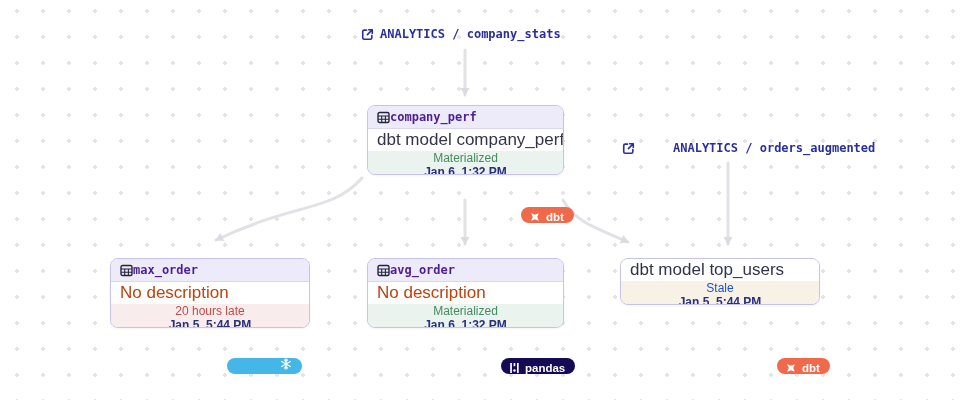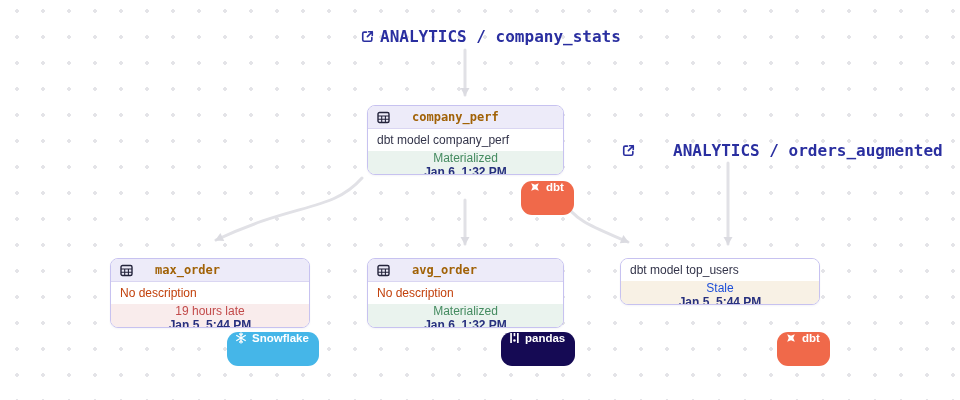--- a/index.html
+++ b/index.html
@@ -11,58 +11,58 @@
     background-color: #ffffff;
     background-image: radial-gradient(circle, #e4e4e8 1.6px, transparent 1.7px);
     background-size: 26px 26px;
     background-position: 4px -2px;
   }
 
   svg.edges { position: absolute; left: 0; top: 0; pointer-events: none; }
 
   .group-link {
     position: absolute; display: flex; align-items: center; gap: 6px;
-    font-family: "DejaVu Sans Mono", monospace; font-size: 16px; font-weight: 700;
+    font-family: "DejaVu Sans Mono", monospace; font-size: 12px; font-weight: 700;
     color: #2A2FA0; cursor: pointer; white-space: nowrap;
   }
   .group-link svg { flex: 0 0 auto; }
 
   .node {
     position: absolute; border: 1px solid #C7C2F0; border-radius: 8px;
     background: #fff; overflow: hidden; cursor: pointer;
     box-shadow: 0 1px 2px rgba(40,40,90,0.05);
   }
   .node-header {
-    display: flex; align-items: center; gap: 22px; height: 23px;
+    display: flex; align-items: center; gap: 0; height: 23px;
     background: #EDEBF9; border-bottom: 1px solid #DAD6F2; padding: 0 9px;
     font-family: "DejaVu Sans Mono", monospace; font-size: 12px; font-weight: 700;
-    color: #a16207; white-space: nowrap;
+    color: #4c1d95; white-space: nowrap;
   }
   .node-body {
     height: 22px; display: flex; align-items: center; padding: 0 9px;
-    font-size: 12px; color: #33344A; background: #fff; white-space: nowrap;
+    font-size: 17px; color: #33344A; background: #fff; white-space: nowrap;
   }
   .node-body.muted { color: #c2410c; }
   .node-footer {
     height: 23px; display: flex; align-items: center; justify-content: space-between;
     padding: 0 9px; font-size: 12px; white-space: nowrap; flex-direction: column;
   }
   .node-footer .ts { color: #27307E; font-weight: 700; }
   .node-footer.ok    { background: #EAF3EE; } .node-footer.ok .status    { color: #448B60; }
   .node-footer.late  { background: #F9ECEC; } .node-footer.late .status  { color: #C24A4A; }
   .node-footer.stale { background: #F8F1E5; } .node-footer.stale .status { color: #1d4ed8; }
 
   .badge {
-    position: absolute; height: 34px; display: flex; align-items: flex-start; gap: 5px;
+    position: absolute; height: 16px; display: flex; align-items: flex-end; gap: 5px;
     padding: 0 10px 0 8px; border-radius: 11px; color: #fff;
-    font-size: 11.5px; font-weight: 700; white-space: nowrap;
+    font-size: 11.5px; font-weight: 700; white-space: nowrap; margin-top: 26px;
   }
   .badge svg { flex: 0 0 auto; }
   .badge.dbt      { background: #F0694A; }
-  .badge.snowflake{ background: #45B6E8; }
+  .badge.snowflake{ background: #45B6E8; flex-direction: column; }
   .badge.pandas   { background: #150A54; }
 </style>
 </head>
 <body>
 
 <div class="canvas">
 
   <svg class="edges" width="960" height="400" viewBox="0 0 960 400">
     <defs>
       <marker id="ah" markerUnits="userSpaceOnUse" markerWidth="14" markerHeight="14" refX="9" refY="6" orient="auto">
@@ -121,21 +121,21 @@
   <div class="node" style="left:110px; top:258px; width:200px;">
     <div class="node-header">
       <svg width="13" height="13" viewBox="0 0 13 13">
         <rect x="1" y="1.5" width="11" height="10" rx="1.5" fill="none" stroke="#23233B" stroke-width="1.4"></rect>
         <path d="M1 5 H12 M1 8.2 H12 M4.7 5 V11.5 M8.4 5 V11.5" stroke="#23233B" stroke-width="1.1" fill="none"></path>
       </svg>
       <span>max_order</span>
     </div>
     <div class="node-body muted">No description</div>
     <div class="node-footer late">
-      <span class="status">19 hours late</span>
+      <span class="status">20 hours late</span>
       <span class="ts">Jan 5, 5:44 PM</span>
     </div>
   </div>
 
   <div class="badge snowflake" style="left:227px; top:332px;">
     <svg width="12" height="12" viewBox="0 0 12 12">
       <g stroke="#fff" stroke-width="1.3" stroke-linecap="round">
         <path d="M6 1 V11"></path>
         <path d="M1.7 3.5 L10.3 8.5"></path>
         <path d="M1.7 8.5 L10.3 3.5"></path>

